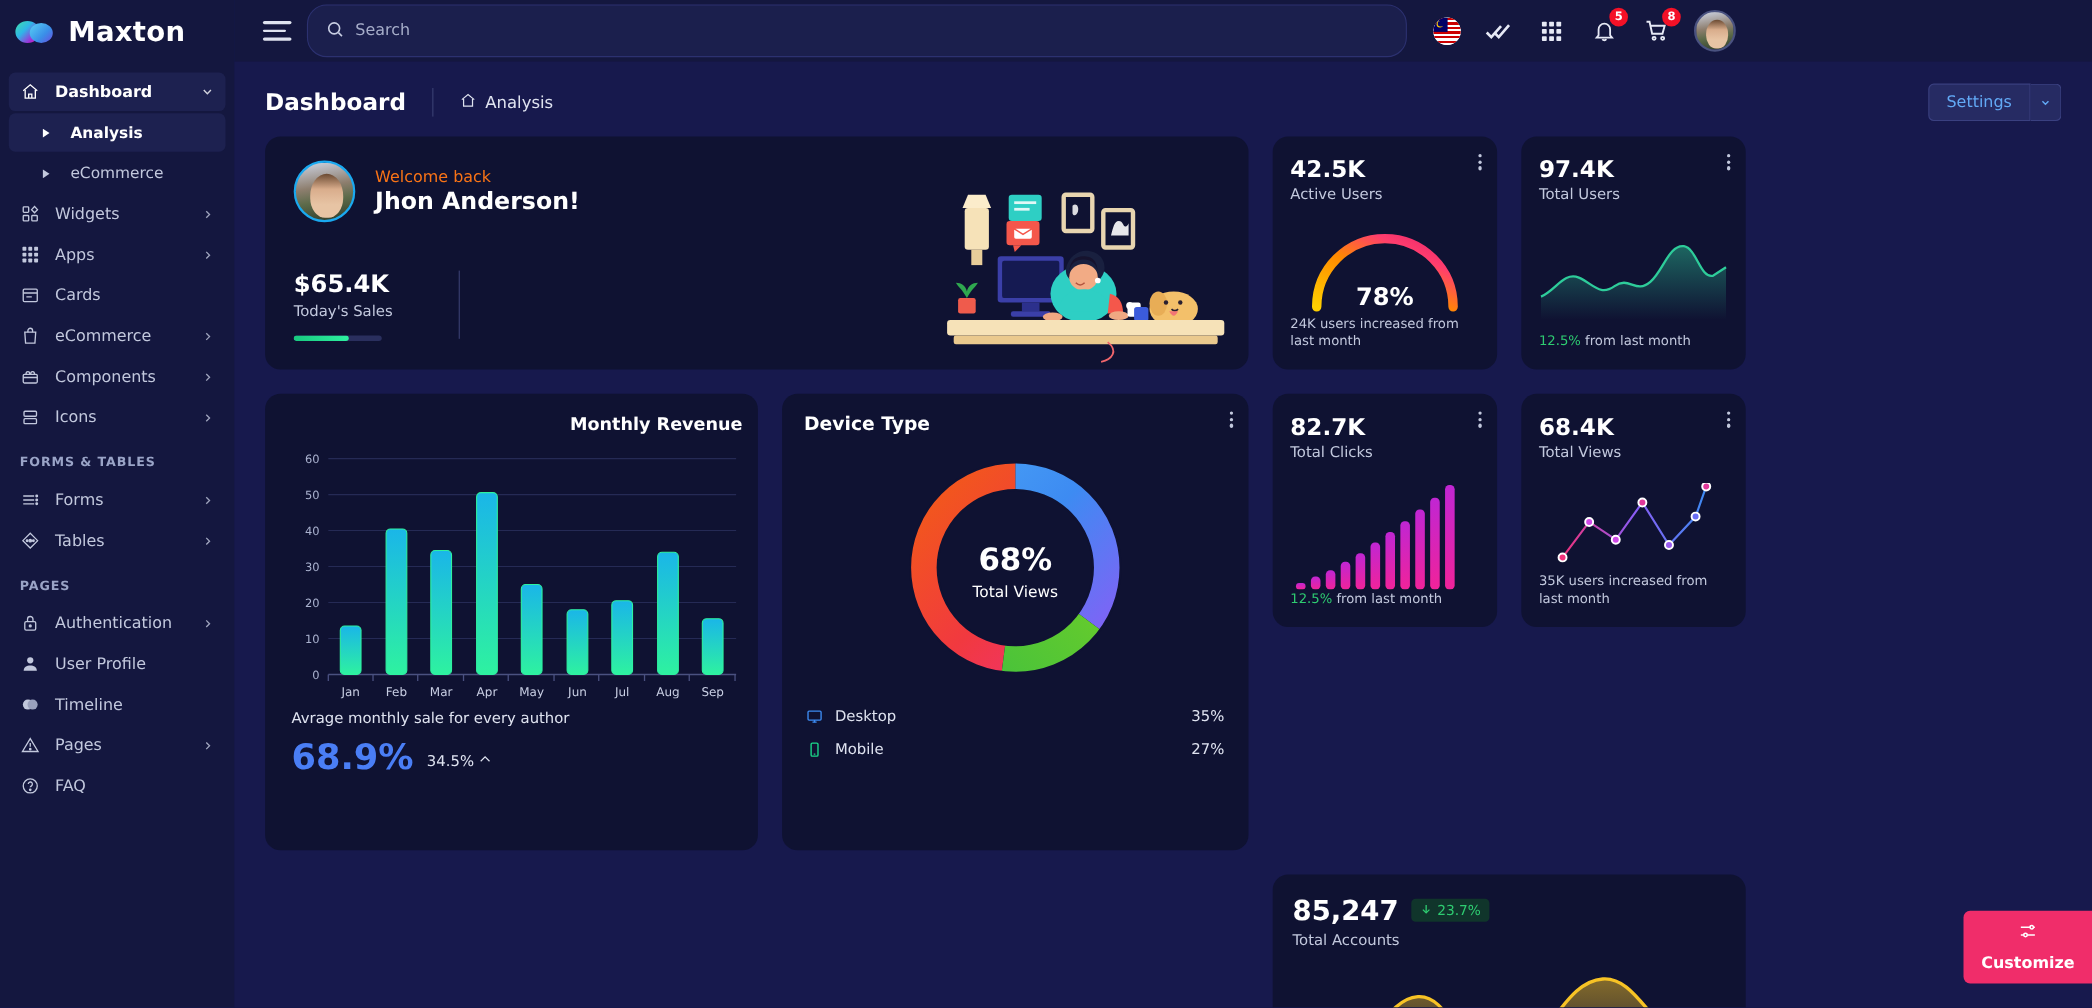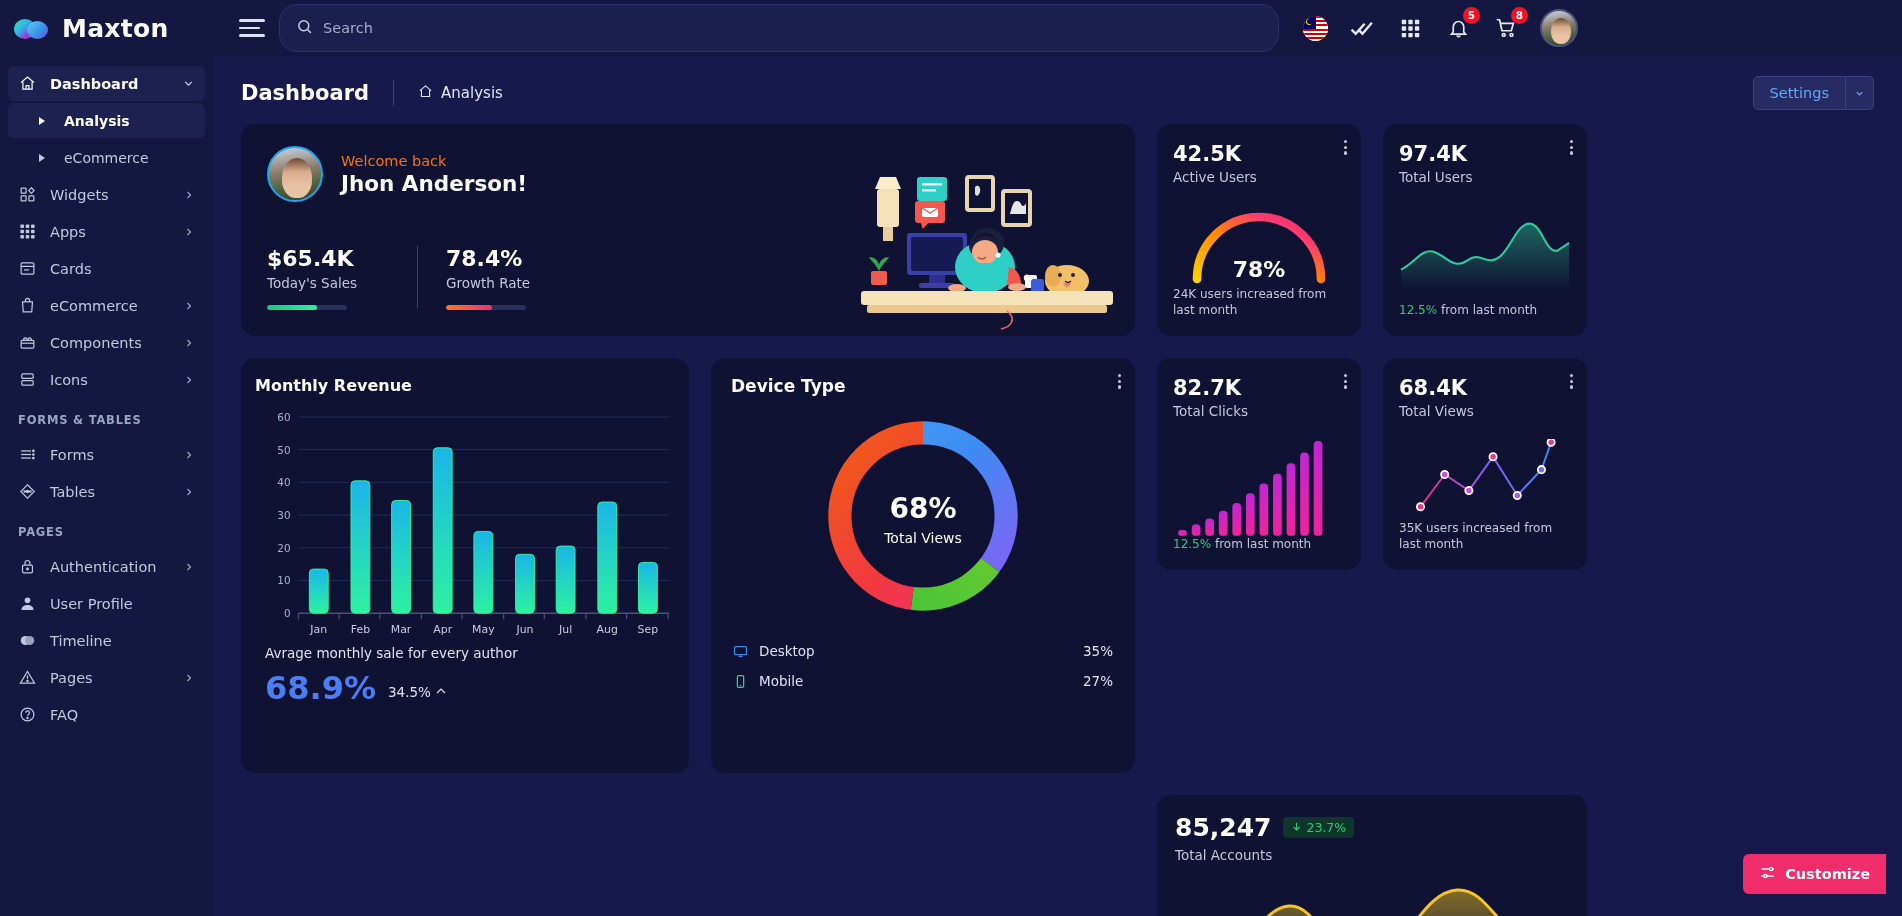--- a/index.html
+++ b/index.html
@@ -138,44 +138,44 @@
   .mini { height: 212px; padding: 18px 16px; display:flex; flex-direction:column; }
   .mini .num { font-size: 21px; font-weight: bold; }
   .mini .lbl { font-size: 13.5px; color: #c2c8dd; margin-top: 3px; }
   .dots { position:absolute; right: 14px; top: 16px; cursor: pointer; display:flex; flex-direction:column; gap:2.5px; }
   .dots i { width: 3.2px; height: 3.2px; background:#c2c8dd; border-radius:50%; display:block; }
   .mini .foot { font-size: 12px; color: #c2c8dd; text-align: left; margin-top: auto; line-height: 1.35; }
   .mini .foot .up { color: #2ecc71; }
 
   
   .chartcard { grid-column: 1 / 2; height: 415px; padding: 18px 14px 12px 14px; }
-  .chart-title { text-align:left; font-size: 16px; font-weight: bold; }
+  .chart-title { text-align:right; font-size: 16px; font-weight: bold; }
   .devcard { grid-column: 2 / 3; height: 415px; padding: 18px 20px; }
   .dev-title { font-size: 17px; font-weight: bold; }
 
   .legend-row { display:flex; align-items:center; font-size: 13.5px; color:#dfe3f0; padding: 7px 2px; }
   .legend-row .pc { margin-left: auto; color: #dfe3f0; }
   .legend-ic { width:16px; margin-right:10px; display:flex; align-items:center; }
 
   .bottomtxt { font-size: 13.5px; color: #dfe3f0; margin-top: 6px; padding-left: 10px; }
   .bigpct { font-size: 32px; font-weight: bold; color: #4a7ef5; padding-left: 10px; margin-top: 8px; display:flex; align-items:flex-end; gap: 12px;}
   .bigpct small { font-size: 13.5px; color: #dfe3f0; font-weight: normal; margin-bottom: 7px; display:flex; align-items:center; gap:4px;}
 
   .accounts { grid-column: 3 / 5; height: 190px; padding: 18px 18px 0 18px; overflow:hidden; position:relative; }
   .acc-top { display:flex; align-items:center; gap: 12px;}
   .acc-num { font-size: 25px; font-weight: bold; }
   .acc-chip { background: #10352b; color: #2ecc71; font-size: 12.5px; padding: 3px 8px; border-radius: 4px; display:flex; align-items:center; gap:4px;}
   .acc-lbl { font-size: 13.5px; color: #c2c8dd; margin-top: 5px; }
   .acc-chart { position:absolute; left:0; right:0; bottom:0; height: 105px; }
 
   
   .fab {
-    position: absolute; right: 16px; bottom: 22px; background: #f02d6a; color:#fff;
+    position: absolute; right: 0; bottom: 22px; background: #f02d6a; color:#fff;
     display:flex; align-items:center; gap: 9px; padding: 10px 16px; border-radius: 6px 0 0 6px;
-    font-size: 14.5px; font-weight: 600; cursor:pointer; z-index: 30;
+    font-size: 14.5px; font-weight: 600; cursor:pointer; z-index: 30; flex-direction: column;
   }
 </style>
 </head>
 <body>
 
 <div class="app">
 
   <aside class="sidebar">
     <div class="brand">
       <div class="brand-logo">
@@ -518,27 +518,20 @@
         </div>
         <div class="wc-stats">
           <div class="wc-stat">
             <div class="v">$65.4K</div>
             <div class="l">Today's Sales</div>
             <div class="wc-bar">
               <i style="width:62%;background:linear-gradient(90deg,#18c97f,#2ef0a0)"></i>
             </div>
           </div>
           <div class="wc-sep"></div>
-          <div class="wc-stat">
-            <div class="v">78.4%</div>
-            <div class="l">Growth Rate</div>
-            <div class="wc-bar">
-              <i style="width:58%;background:linear-gradient(90deg,#f57b20,#f0317a)"></i>
-            </div>
-          </div>
         </div>
         <svg class="wc-illus" viewBox="0 0 260 165">
           <rect x="20" y="18" width="22" height="38" rx="3" fill="#f6e2b8"></rect>
           <path d="M18 18h26l-5-12H23z" fill="#fbeccb"></path>
           <rect x="26" y="56" width="10" height="14" fill="#e8cd9a"></rect>
           <rect x="60" y="6" width="30" height="24" rx="3" fill="#2ecfc4"></rect>
           <path d="M66 30l2 7 7-7z" fill="#2ecfc4"></path>
           <rect x="65" y="12" width="20" height="2.5" fill="#fff" opacity=".85"></rect>
           <rect x="65" y="18" width="14" height="2.5" fill="#fff" opacity=".85"></rect>
           <rect x="58" y="30" width="30" height="22" rx="3" fill="#f4574b"></rect>

